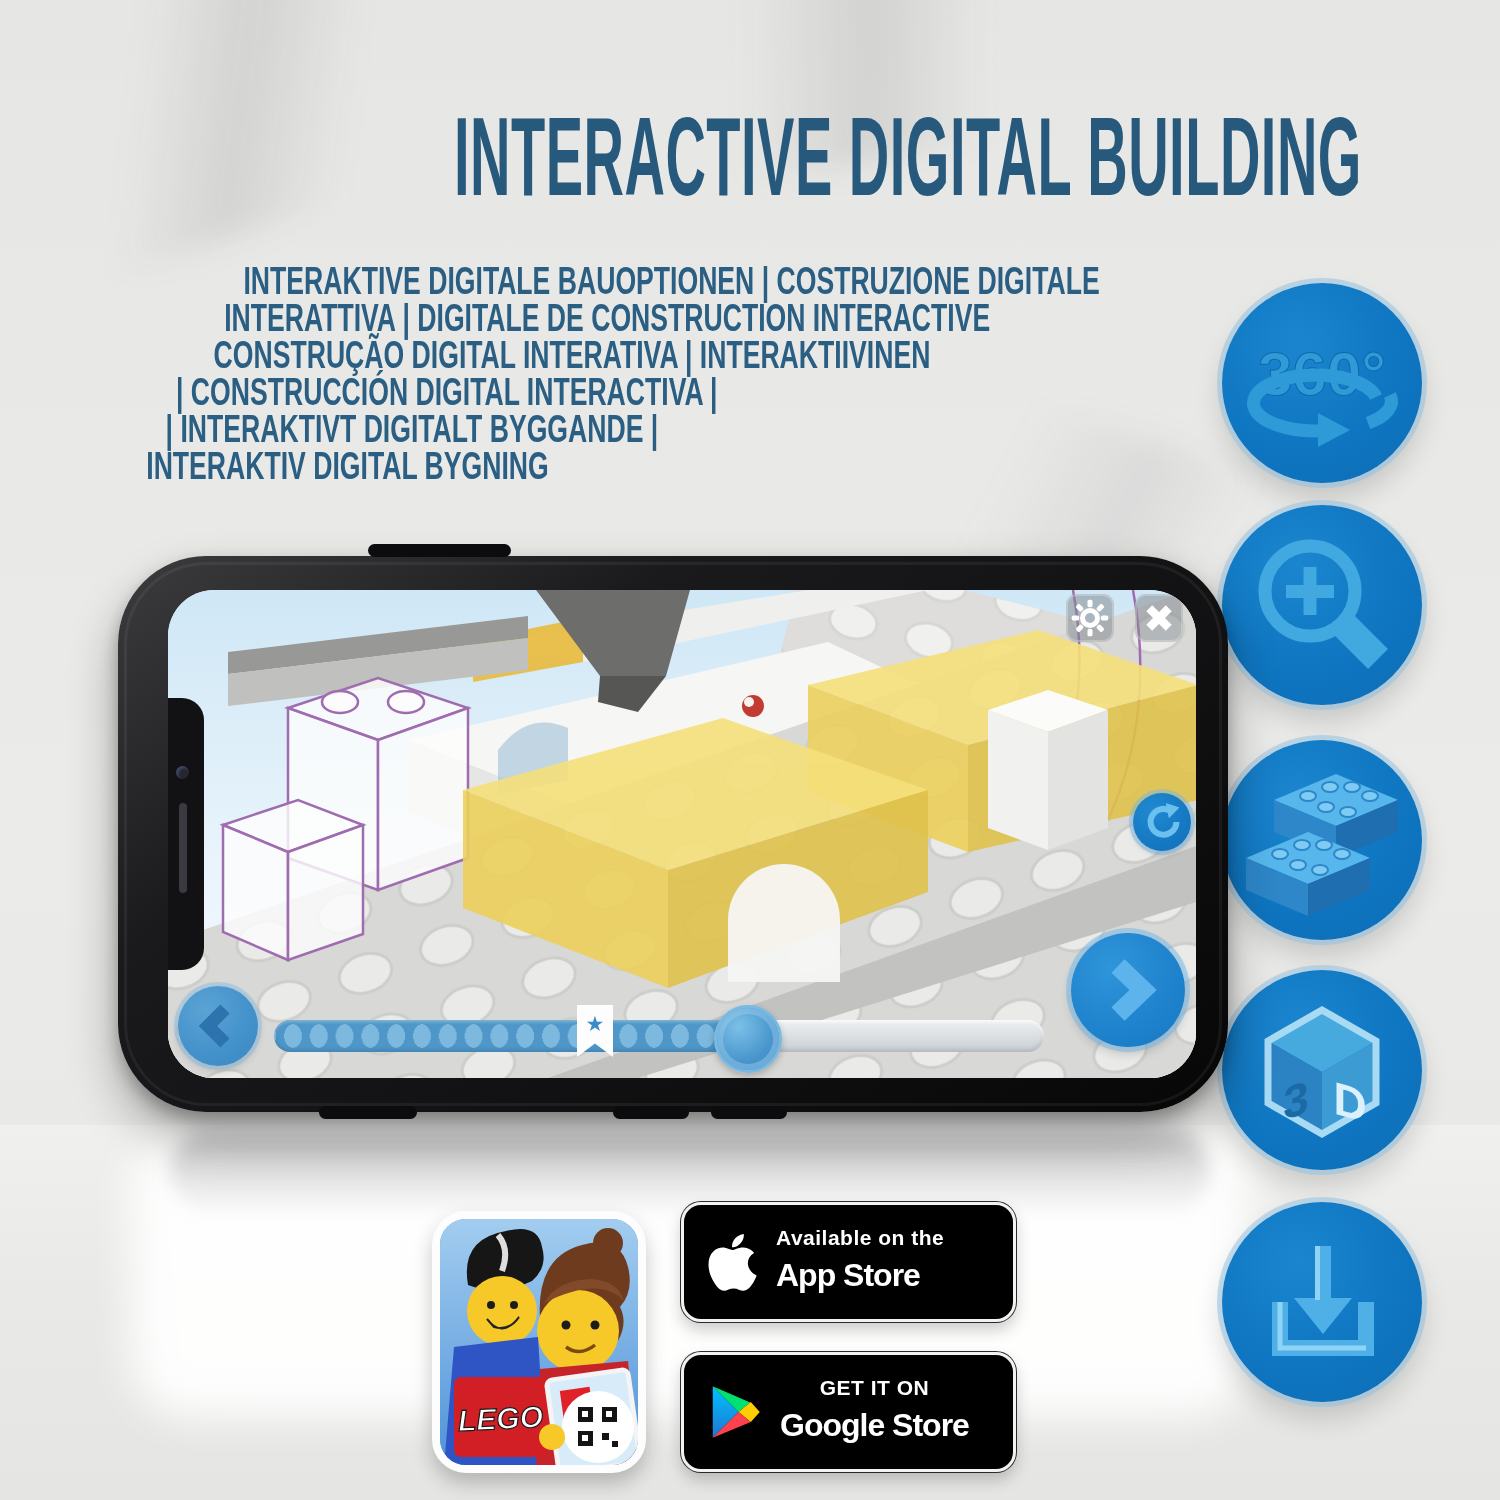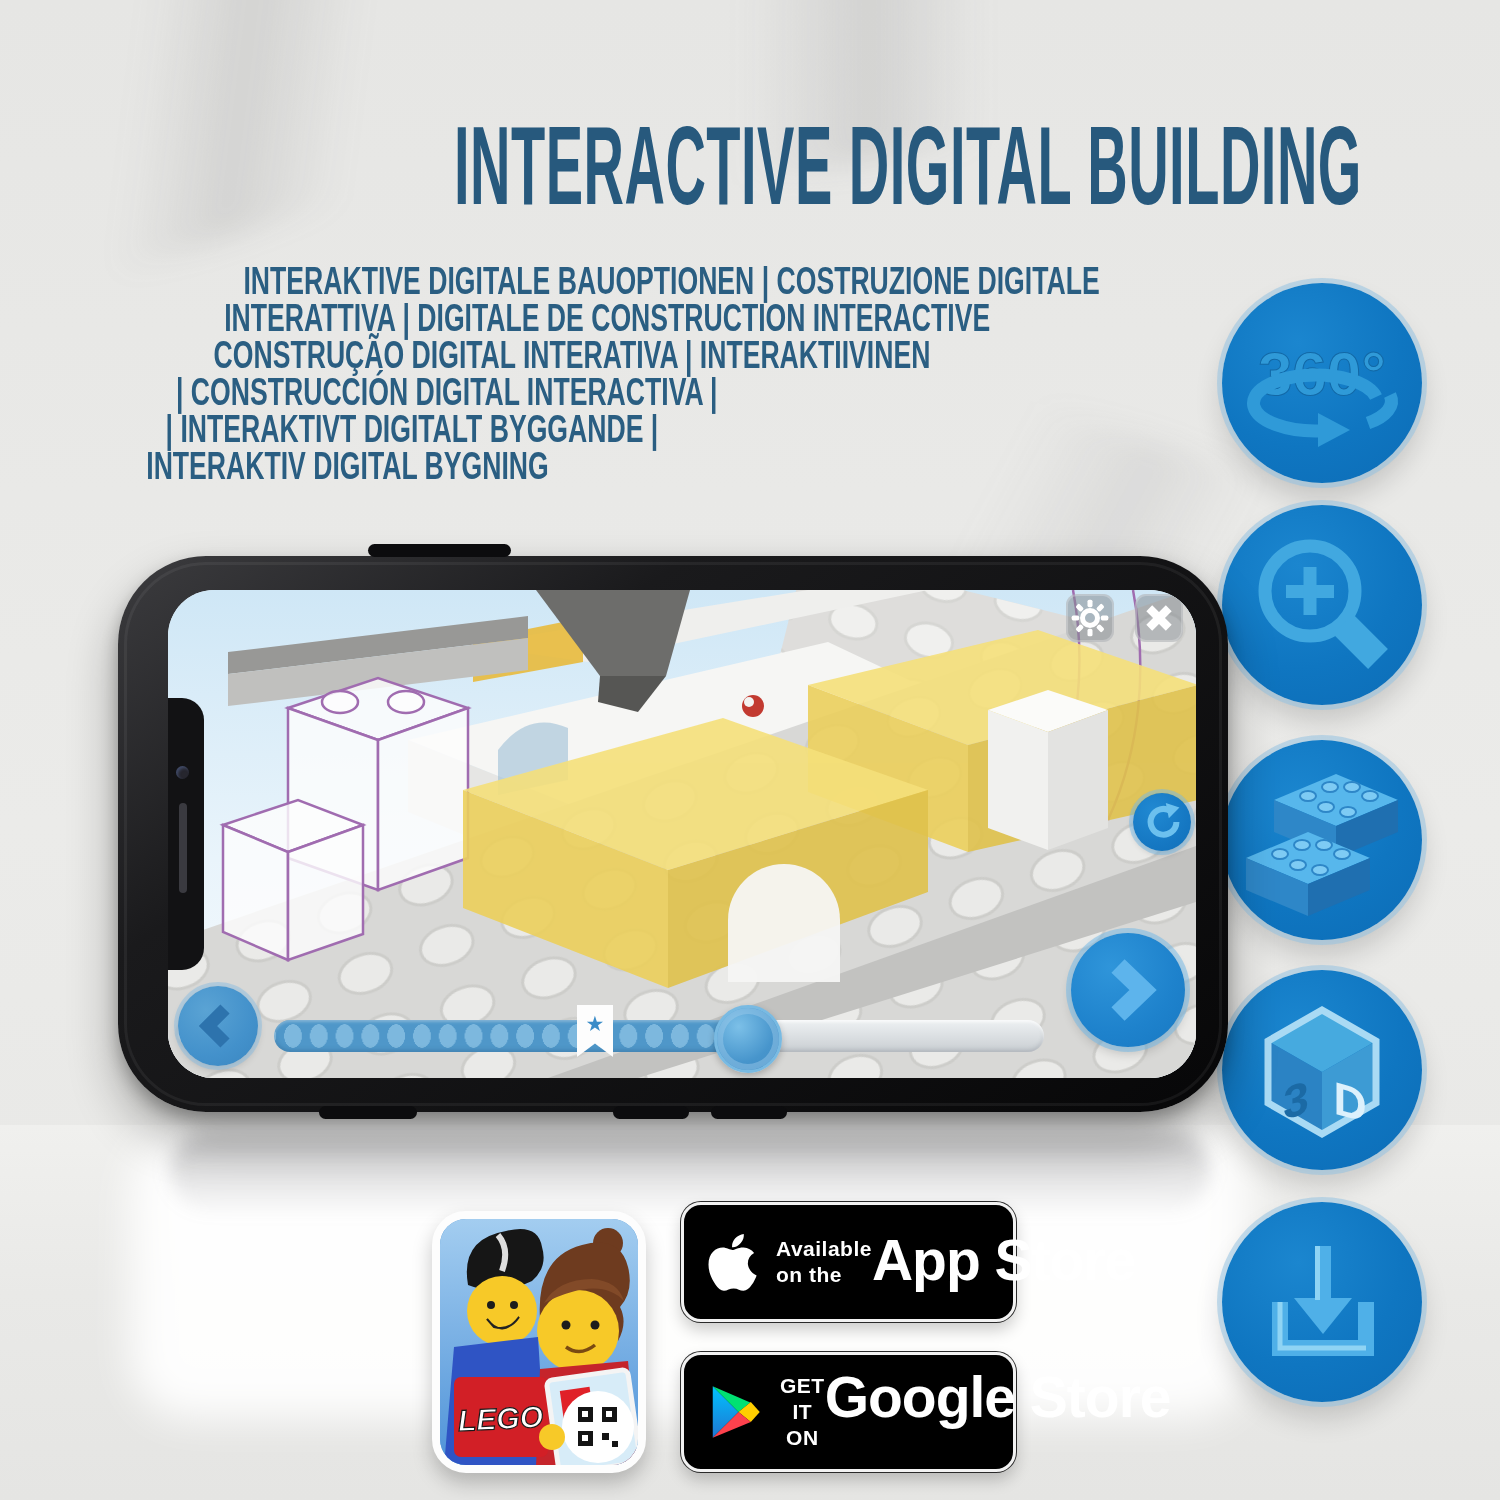--- a/index.html
+++ b/index.html
@@ -14,21 +14,21 @@
   .s3{left:800px;top:420px;width:520px;height:380px;transform:rotate(18deg);
       background:linear-gradient(100deg,transparent 30%,rgba(120,120,124,.12) 52%,transparent 70%);}
   .floor{position:absolute;left:0;top:1125px;width:1500px;height:375px;
       background:linear-gradient(180deg,#f0f0ee 0%,#e9e9e7 45%,#e5e5e3 100%);}
   .floor-glow{position:absolute;left:130px;top:1128px;width:1120px;height:290px;border-radius:60px;
       background:rgba(255,255,255,.92);filter:blur(20px);}
   .phone-reflection{position:absolute;left:170px;top:1132px;width:1040px;height:78px;border-radius:40px;
       background:linear-gradient(180deg,rgba(90,90,95,.30),rgba(120,120,125,.05));filter:blur(9px);}
 
   
-  .title{position:absolute;left:0;right:0;top:118px;text-align:left;white-space:nowrap;}
+  .title{position:absolute;left:0;right:0;top:109px;text-align:left;white-space:nowrap;}
   .title span{display:inline-block;font-weight:bold;font-size:112px;line-height:96px;
       color:#27597d;transform:scaleX(.5);letter-spacing:1px;}
   .subtitle{position:absolute;left:60px;top:246px;width:1280px;text-align:left;margin-top:17px;}
   .subtitle .line{display:block;height:37px;line-height:37px;white-space:nowrap;}
   .subtitle .line span{display:inline-block;font-weight:bold;font-size:38px;color:#2a5e82;
       transform:scaleX(.7);white-space:nowrap;}
 
   
   .feature{position:absolute;left:1222px;width:200px;height:200px;border-radius:50%;
       background:radial-gradient(circle at 38% 30%,#1b86cf 0%,#0f76c1 55%,#0c6cb6 100%);
@@ -87,23 +87,23 @@
   
   .lego-icon{position:absolute;left:432px;top:1211px;width:214px;height:262px;border-radius:34px;
       border:8px solid #fdfdfd;box-sizing:border-box;overflow:hidden;
       box-shadow:0 10px 20px rgba(0,0,0,.22);background:#5e9fd8;}
   .store-badge{position:absolute;left:681px;width:335px;height:120px;border-radius:20px;background:#000;
       border:3px solid #f2f2f2;box-sizing:border-box;box-shadow:0 0 0 1px #2a2a2a, 0 8px 16px rgba(0,0,0,.2);
       display:flex;align-items:center;color:#fff;}
   .badge-appstore{top:1202px;}
   .badge-google{top:1352px;text-align:center;}
   .badge-logo{margin-left:22px;flex:0 0 auto;display:flex;align-items:center;}
-  .badge-text{margin-left:18px;display:flex;justify-content:center;}
+  .badge-text{margin-left:18px;display:flex;flex-direction:column;justify-content:center;}
   .badge-small{font-size:21px;font-weight:bold;letter-spacing:.5px;line-height:26px;}
-  .badge-big{font-size:57px;font-weight:bold;letter-spacing:-1px;line-height:48px;white-space:nowrap;}
+  .badge-big{font-size:32px;font-weight:bold;letter-spacing:-1px;line-height:48px;white-space:nowrap;}
 </style>
 </head>
 <body>
 
 <div class="canvas">
   <div class="streak s1"></div>
   <div class="streak s2"></div>
   <div class="streak s3"></div>
   <div class="floor"></div>
   <div class="floor-glow"></div>

